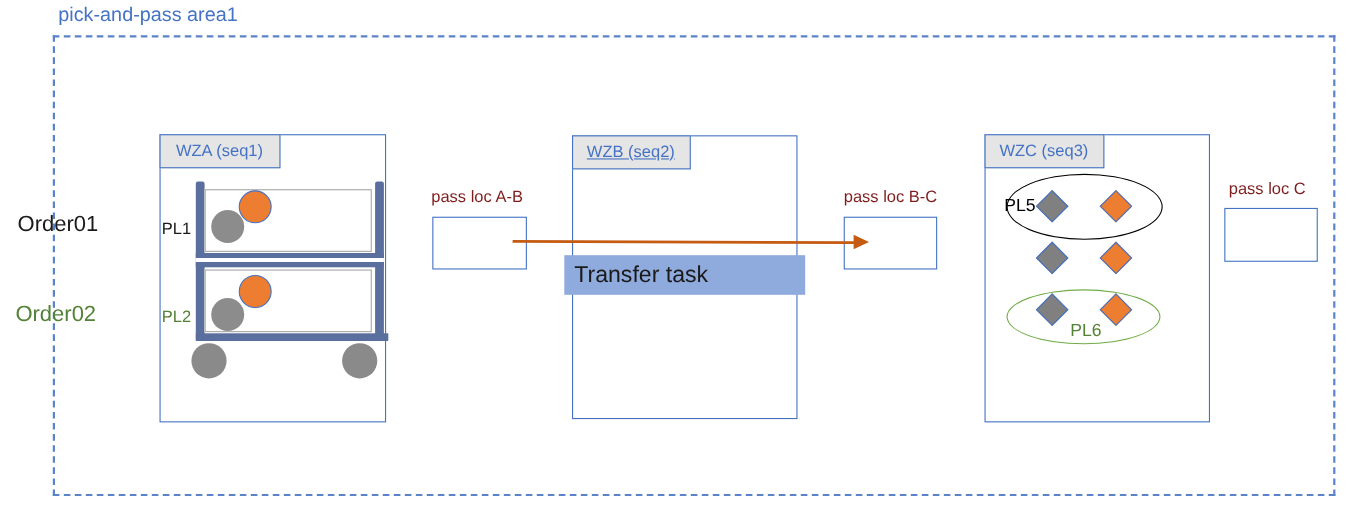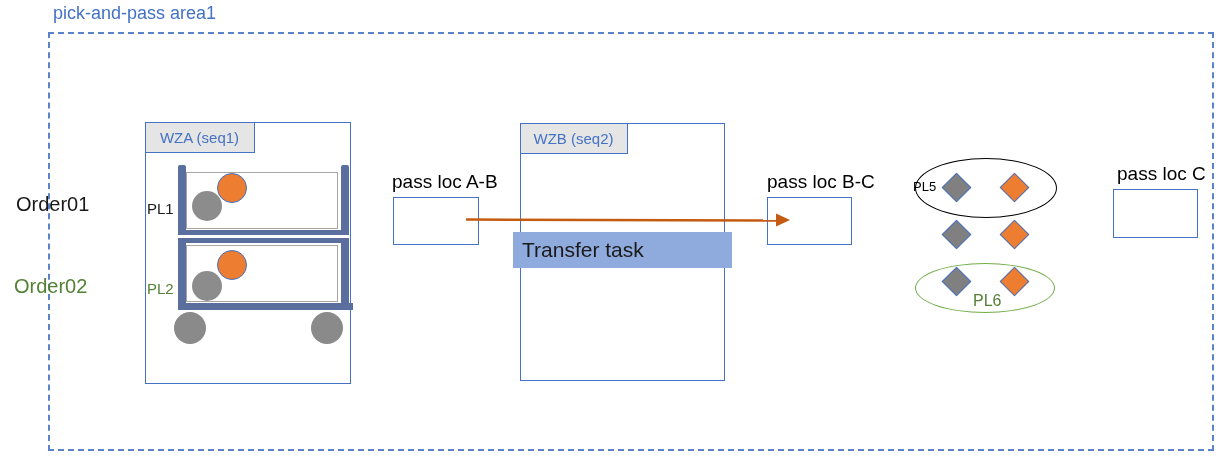--- a/index.html
+++ b/index.html
@@ -23,24 +23,24 @@
   .zone-wza{left:145px;top:122px;width:204px;height:260px;}
   .zone-wzb{left:520px;top:123px;width:203px;height:256px;}
   .zone-wzc{left:895px;top:122px;width:203px;height:260px;}
   .zone-label{
     position:absolute;left:-1.5px;top:-1.5px;height:31px;
     border:1.5px solid #4472C4;background:#e5e5e5;color:#4472C4;
     font-size:15px;display:flex;align-items:center;justify-content:center;
     box-sizing:border-box;
   }
   .zone-wza .zone-label{width:110px;}
-  .zone-wzb .zone-label{width:108px;}
+  .zone-wzb .zone-label{width:108px;text-decoration:underline;}
   .zone-wzc .zone-label{width:109px;}
 
-  .pass-label{font-size:19px;color:#000000;white-space:nowrap;}
+  .pass-label{font-size:15px;color:#7f1d1d;white-space:nowrap;}
   .pass-box{border:1.5px solid #4472C4;background:#ffffff;}
   .pass-ab-label{left:392px;top:171px;}
   .pass-ab-box{left:393px;top:197px;width:84px;height:46px;}
   .pass-bc-label{left:767px;top:171px;}
   .pass-bc-box{left:767px;top:197px;width:83px;height:46px;}
   .pass-c-label{left:1117px;top:163px;}
   .pass-c-box{left:1113px;top:189px;width:83px;height:47px;}
 
   .transfer{
     left:513px;top:232px;width:219px;height:36px;background:#8FAADC;
@@ -83,21 +83,21 @@
   .orange-diamond{background:#ED7D31;}
   .d-r1-g{left:946px;top:177px;}
   .d-r1-o{left:1004px;top:177px;}
   .d-r2-g{left:946px;top:224px;}
   .d-r2-o{left:1004px;top:224px;}
   .d-r3-g{left:946px;top:271px;}
   .d-r3-o{left:1004px;top:271px;}
   .ring{border-radius:50%;background:transparent;}
   .ring-pl5{left:915px;top:158px;width:140px;height:58px;border:1.7px solid #000000;}
   .ring-pl6{left:915px;top:263px;width:138px;height:48px;border:1.7px solid #70AD47;}
-  .pl5{left:913px;top:179px;font-size:13px;color:#000000;}
+  .pl5{left:913px;top:179px;font-size:16px;color:#000000;}
   .pl6{left:973px;top:292px;font-size:16px;color:#538135;}
 
   .arrow-svg{left:0;top:0;pointer-events:none;}
 </style>
 </head>
 <body>
 
 <div class="canvas">
 
   <div class="abs area-title">pick-and-pass area1</div>
@@ -130,20 +130,23 @@
 
   <div class="abs zone zone-wzb">
     <div class="zone-label">WZB (seq2)</div>
   </div>
 
   <div class="abs transfer">Transfer task</div>
 
   <div class="abs pass-label pass-bc-label">pass loc B-C</div>
   <div class="abs pass-box pass-bc-box"></div>
 
+  <div class="abs zone zone-wzc">
+    <div class="zone-label">WZC (seq3)</div>
+  </div>
   <div class="abs ring ring-pl5"></div>
   <div class="abs ring ring-pl6"></div>
   <div class="abs diamond gray-diamond d-r1-g"></div>
   <div class="abs diamond orange-diamond d-r1-o"></div>
   <div class="abs diamond gray-diamond d-r2-g"></div>
   <div class="abs diamond orange-diamond d-r2-o"></div>
   <div class="abs diamond gray-diamond d-r3-g"></div>
   <div class="abs diamond orange-diamond d-r3-o"></div>
   <div class="abs pl-label pl5">PL5</div>
   <div class="abs pl-label pl6">PL6</div>

